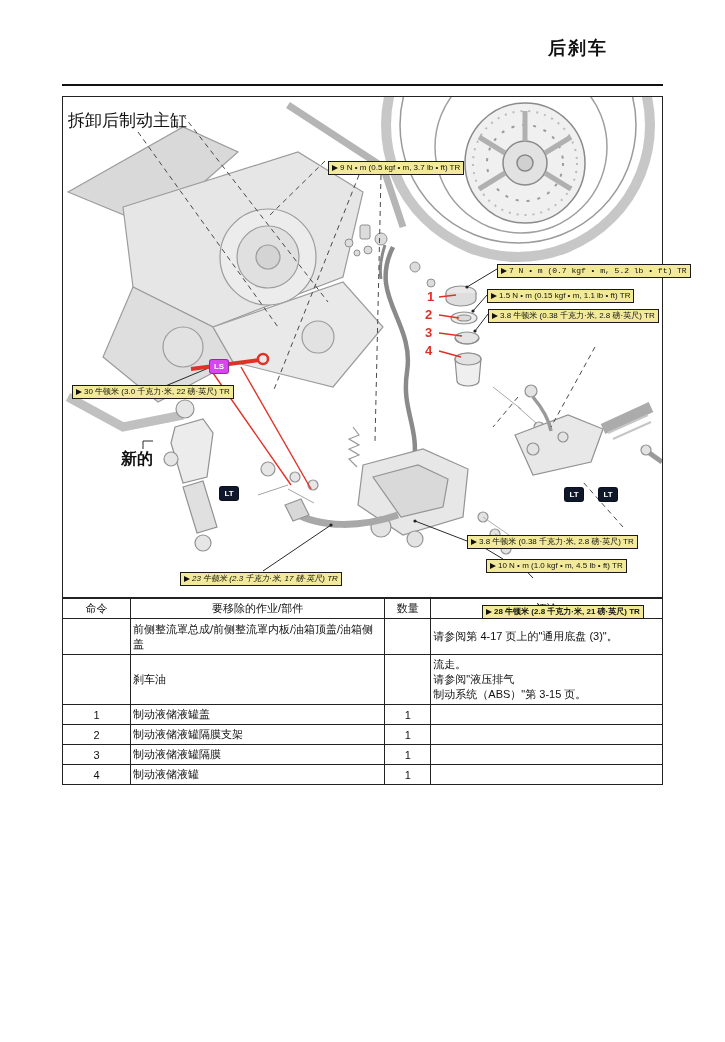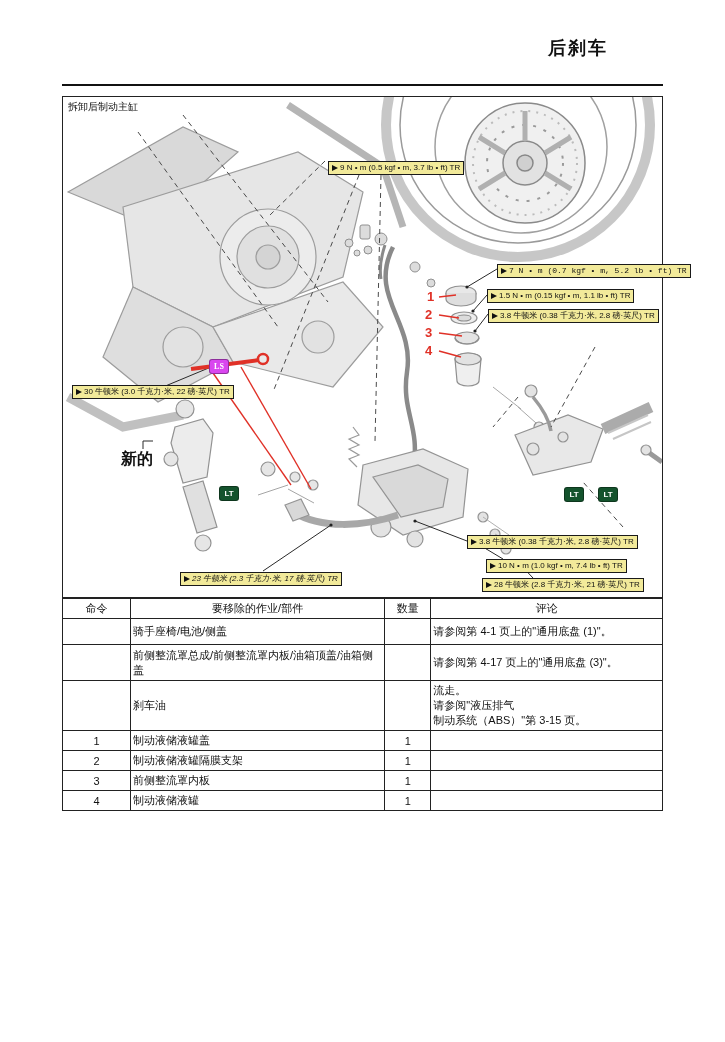--- a/index.html
+++ b/index.html
@@ -4,36 +4,36 @@
 <style>
   * { margin:0; padding:0; box-sizing:border-box; }
   html,body { background:#ffffff; }
   body { font-family:"Liberation Sans","DejaVu Sans",sans-serif; color:#111; }
   .page { position:relative; width:725px; height:822px; background:#fff; overflow:hidden; }
 
   .doc-title { position:absolute; top:36px; right:117px; font-size:18px; font-weight:bold; letter-spacing:2px; }
   .header-rule { position:absolute; top:84px; left:62px; width:601px; height:2px; background:#111; }
 
   .figure-box { position:absolute; left:62px; top:96px; width:601px; height:502px; border:1px solid #222; background:#fff; }
-  .figure-title { position:absolute; left:5px; top:3px; font-size:10px; z-index:5; }
+  .figure-title { position:absolute; left:5px; top:12px; font-size:17px; z-index:5; }
   .diagram-svg { position:absolute; left:0; top:0; }
 
   .callout { position:absolute; display:flex; align-items:center; gap:2px; background:#f2ea9a;
              border:1px solid #1a1a1a; font-size:8px; line-height:1; padding:2px 3px;
              white-space:nowrap; z-index:6; }
   .wrench { width:0; height:0; border-left:6px solid #111; border-top:3.5px solid transparent;
             border-bottom:3.5px solid transparent; flex:none; }
 
   .part-num { position:absolute; color:#e03127; font-size:13px; font-weight:bold; z-index:6; line-height:1; }
 
   .glue { position:absolute; width:20px; height:15px; border-radius:3px; color:#fff; font-size:8px;
           font-weight:bold; display:flex; align-items:center; justify-content:center; z-index:6;
           border:1px solid rgba(0,0,0,.35); }
-  .glue.blue { background:#14532d; }
-  .glue.red  { background:#d946ef;font-family:Liberation Serif, serif; }
+  .glue.blue { background:#0f172a; }
+  .glue.red  { background:#d946ef; }
 
   .new-label { position:absolute; left:58px; top:352px; font-size:16px; font-weight:bold; z-index:6; }
 
   .parts-table { position:absolute; left:62px; top:598px; width:601px; border-collapse:collapse;
                  font-size:11px; }
   .parts-table th, .parts-table td { border:1px solid #222; padding:2px 2px; vertical-align:middle;margin-left:32px; }
   .parts-table th { font-weight:normal; text-align:center; height:17px; background:#fff; }
   td.c { text-align:center; }
   td.remarks { white-space:pre-line; }
 
@@ -204,27 +204,27 @@
     <div class="callout" style="left:9px; top:288px;">
       <span class="wrench"></span>
       <span>30 牛顿米 (3.0 千克力·米, 22 磅·英尺) TR</span>
     </div>
     <div class="callout" style="left:404px; top:438px;">
       <span class="wrench"></span>
       <span>3.8 牛顿米 (0.38 千克力·米, 2.8 磅·英尺) TR</span>
     </div>
     <div class="callout" style="left:423px; top:462px;">
       <span class="wrench"></span>
-      <span>10 N • m (1.0 kgf • m, 7.4 lb • ft) TR</span>
+      <span>10 N • m (1.0 kgf • m, 4.5 lb • ft) TR</span>
     </div>
     <div class="callout" style="left:117px; top:475px;font-style:italic;">
       <span class="wrench"></span>
       <span>23 牛顿米 (2.3 千克力·米, 17 磅·英尺) TR</span>
     </div>
-    <div class="callout" style="left:419px; top:481px;">
+    <div class="callout" style="left:419px; top:508px;font-weight:bold;">
       <span class="wrench"></span>
       <span>28 牛顿米 (2.8 千克力·米, 21 磅·英尺) TR</span>
     </div>
 
     <span class="part-num" style="left:364px; top:193px;">1</span>
     <span class="part-num" style="left:362px; top:211px;">2</span>
     <span class="part-num" style="left:362px; top:229px;">3</span>
     <span class="part-num" style="left:362px; top:247px;">4</span>
 
     <span class="glue red" style="left:146px; top:262px;">LS</span>
@@ -244,26 +244,20 @@
     </colgroup>
     <thead>
       <tr>
         <th>命令</th>
         <th>要移除的作业/部件</th>
         <th>数量</th>
         <th>评论</th>
       </tr>
     </thead>
     <tbody>
-      <tr style="height:26px">
-        <td class="c"></td>
-        <td>骑手座椅/电池/侧盖</td>
-        <td class="c"></td>
-        <td class="remarks">请参阅第 4-1 页上的"通用底盘 (1)"。</td>
-      </tr>
       <tr style="height:36px">
         <td class="c"></td>
         <td>前侧整流罩总成/前侧整流罩内板/油箱顶盖/油箱侧盖</td>
         <td class="c"></td>
         <td class="remarks">请参阅第 4-17 页上的"通用底盘 (3)"。</td>
       </tr>
       <tr style="height:44px">
         <td class="c"></td>
         <td>刹车油</td>
         <td class="c"></td>
@@ -278,21 +272,21 @@
         <td class="remarks"></td>
       </tr>
       <tr style="height:16px">
         <td class="c">2</td>
         <td>制动液储液罐隔膜支架</td>
         <td class="c">1</td>
         <td class="remarks"></td>
       </tr>
       <tr style="height:16px">
         <td class="c">3</td>
-        <td>前侧整流罩内板</td>
+        <td>制动液储液罐隔膜</td>
         <td class="c">1</td>
         <td class="remarks"></td>
       </tr>
       <tr style="height:16px">
         <td class="c">4</td>
         <td>制动液储液罐</td>
         <td class="c">1</td>
         <td class="remarks"></td>
       </tr>
     </tbody>

